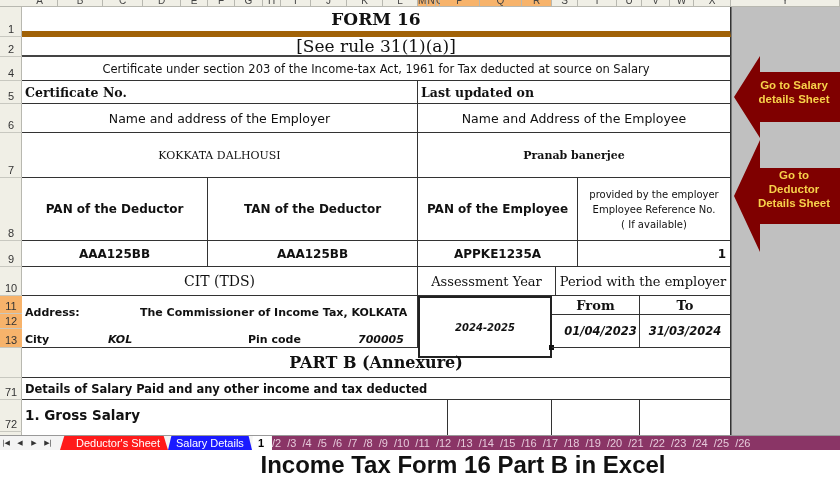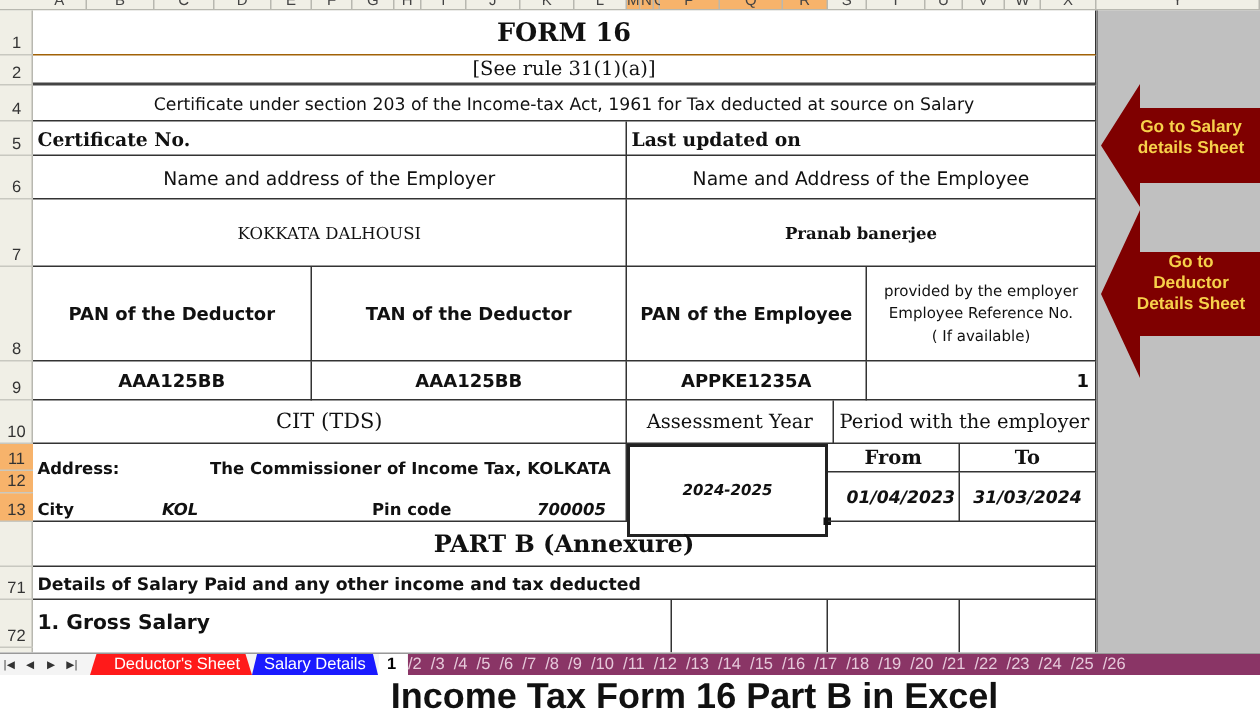--- a/index.html
+++ b/index.html
@@ -89,23 +89,23 @@
     <div class="rowh sel" style="top: 289px; height: 18px;">11</div>
     <div class="rowh sel" style="top: 307px; height: 15px;">12</div>
     <div class="rowh sel" style="top: 322px; height: 19px;">13</div>
     <div class="rowh" style="top: 341px; height: 30px; padding-left: 32px;">70</div>
     <div class="rowh" style="top: 371px; height: 22px;">71</div>
     <div class="rowh" style="top: 393px; height: 32px;">72</div>
   </div>
 
 <div class="sheet">
 
-  <div class="cell serif b" style="left:0;top:0;width:709px;height:30px;font-size:17px;border-bottom:1px solid #a16207;">FORM 16</div>
+  <div class="cell serif b" style="left:0;top:0;width:709px;height:30px;font-size:17px;border-bottom:6px solid #a16207;">FORM 16</div>
 
-  <div class="cell serif" style="left:0;top:30px;width:709px;height:20px;font-size:13px;border-bottom:2px solid #444;">[See rule 31(1)(a)]</div>
+  <div class="cell serif" style="left:0;top:30px;width:709px;height:20px;font-size:17px;border-bottom:2px solid #444;">[See rule 31(1)(a)]</div>
 
   <div class="cell sans" style="left:0;top:50px;width:709px;height:24px;font-size:11.5px;">Certificate under section 203 of the Income-tax Act, 1961 for Tax deducted at source on Salary</div>
 
   <div class="cell serif b left" style="left:0;top:74px;width:396px;height:23px;font-size:12.5px;">Certificate No.</div>
   <div class="cell serif b left" style="left:396px;top:74px;width:313px;height:23px;font-size:12.5px;">Last updated on</div>
 
   <div class="cell sans" style="left:0;top:97px;width:396px;height:29px;font-size:12.5px;">Name and address of the Employer</div>
   <div class="cell sans" style="left:396px;top:97px;width:313px;height:29px;font-size:12.5px;">Name and Address of the Employee</div>
 
   <div class="cell serif" style="left:0;top:126px;width:396px;height:45px;font-size:11px;">KOKKATA DALHOUSI</div>

